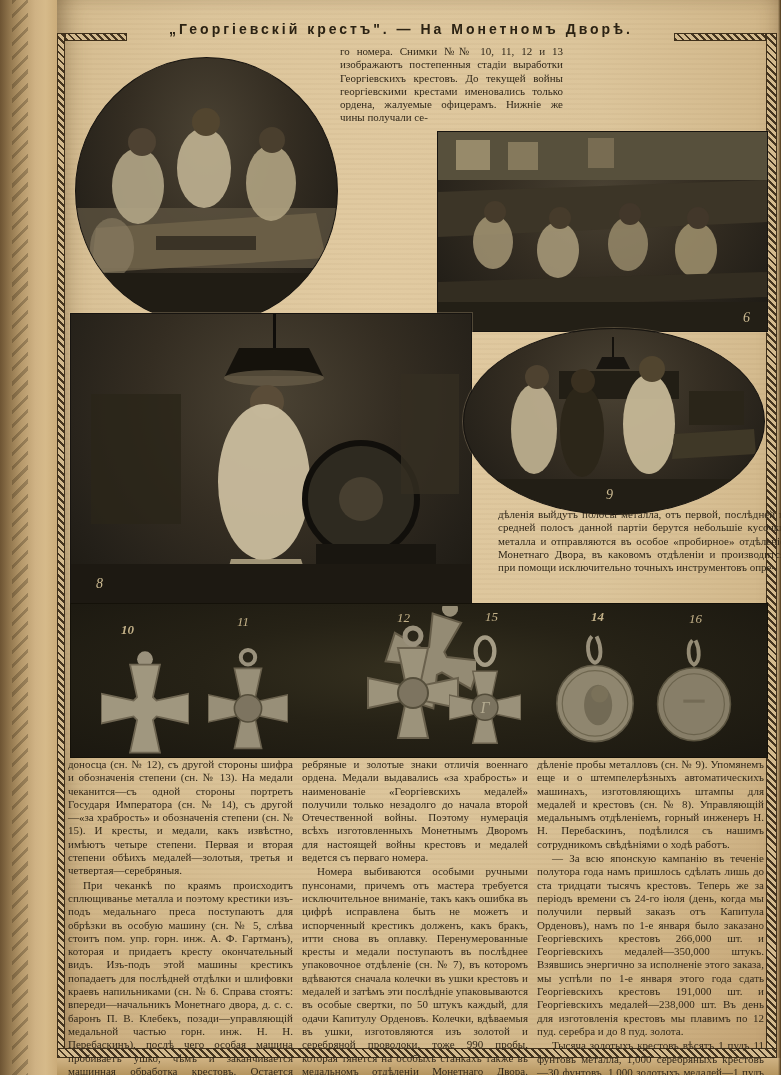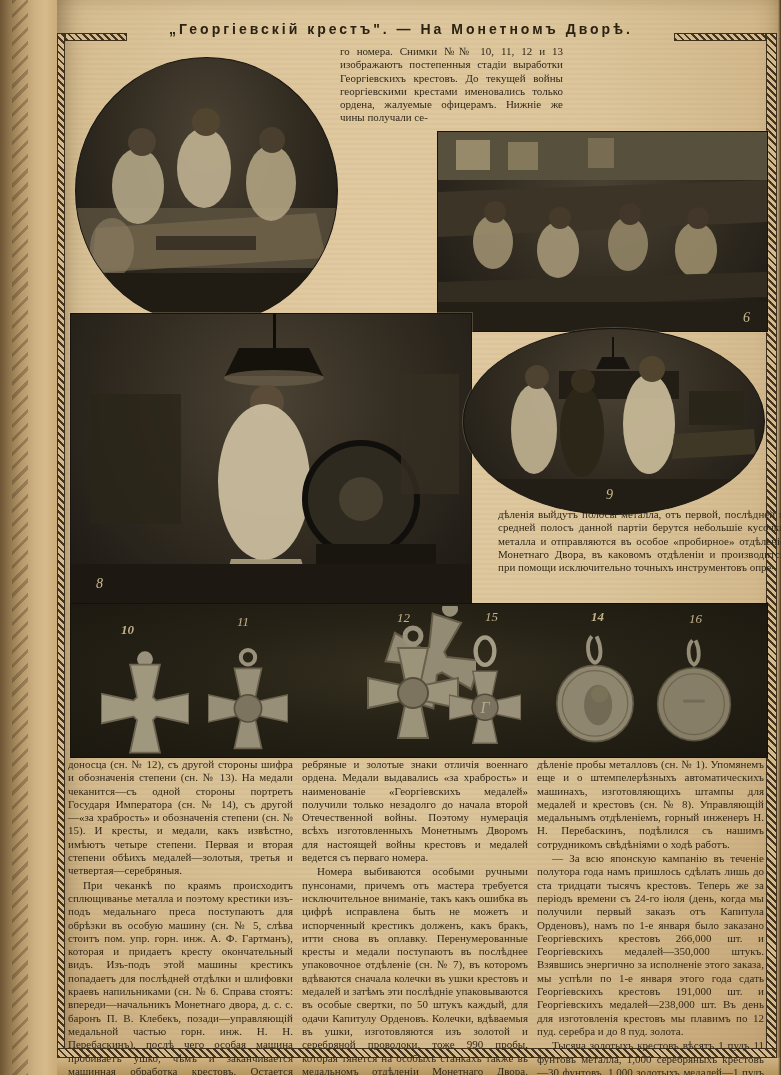--- a/index.html
+++ b/index.html
@@ -253,19 +253,19 @@
     <p class="noindent">доносца (сн. № 12), съ другой стороны шифра и обозначенія степени (сн. № 13). На медали чеканится—съ одной стороны портретъ Государя Императора (сн. № 14), съ другой—«за храбрость» и обозначенія степени (сн. № 15). И кресты, и медали, какъ извѣстно, имѣютъ четыре степени. Первая и вторая степени обѣихъ медалей—золотыя, третья и четвертая—серебряныя.</p>
     <p>При чеканкѣ по краямъ происходитъ сплющиванье металла и поэтому крестики изъ-подъ медальнаго преса поступаютъ для обрѣзки въ особую машину (сн. № 5, слѣва стоитъ пом. упр. горн. инж. А. Ф. Гартманъ), которая и придаетъ кресту окончательный видъ. Изъ-подъ этой машины крестикъ попадаетъ для послѣдней отдѣлки и шлифовки краевъ напильниками (сн. № 6. Справа стоятъ: впереди—начальникъ Монетнаго двора, д. с. с. баронъ П. В. Клебекъ, позади—управляющій медальной частью горн. инж. Н. Н. Перебаскинъ), послѣ чего особая машина пробиваетъ ушко, чѣмъ и заканчивается машинная обработка крестовъ. Остается произвести на каждомъ крестѣ и медали набивку порядкова-</p>
   </div>
 
   <div class="col" style="left:302px; top:758px; width:226px;">
     <p class="noindent">ребряные и золотые знаки отличія военнаго ордена. Медали выдавались «за храбрость» и наименованіе «Георгіевскихъ медалей» получили только незадолго до начала второй Отечественной войны. Поэтому нумерація всѣхъ изготовленныхъ Монетнымъ Дворомъ для настоящей войны крестовъ и медалей ведется съ перваго номера.</p>
     <p>Номера выбиваются особыми ручными пунсонами, причемъ отъ мастера требуется исключительное вниманіе, такъ какъ ошибка въ цифрѣ исправлена быть не можетъ и испорченный крестикъ долженъ, какъ бракъ, итти снова въ оплавку. Перенумерованные кресты и медали поступаютъ въ послѣднее упаковочное отдѣленіе (сн. № 7), въ которомъ вдѣваются сначала колечки въ ушки крестовъ и медалей и затѣмъ эти послѣдніе упаковываются въ особые свертки, по 50 штукъ каждый, для одачи Капитулу Орденовъ. Колечки, вдѣваемыя въ ушки, изготовляются изъ золотой и серебряной проволоки, тоже 990 пробы, которая тянется на особыхъ станкахъ также въ медальномъ отдѣленіи Монетнаго Двора. Необходимо упомянуть также о побочной ра-</p>
   </div>
 
   <div class="col" style="left:537px; top:758px; width:227px;">
-    <p class="noindent">дѣленіе пробы металловъ (сн. № 1). Упомянемъ еще и о штемпелерѣзныхъ автоматическихъ машинахъ, изготовляющихъ штампы для медалей и крестовъ (сн. № 8). Управляющій медальнымъ отдѣленіемъ, горный инженеръ Н. Н. Перебаскинъ, подѣлился съ нашимъ сотрудникомъ свѣдѣніями о ходѣ работъ.</p>
+    <p class="noindent">дѣленіе пробы металловъ (сн. № 9). Упомянемъ еще и о штемпелерѣзныхъ автоматическихъ машинахъ, изготовляющихъ штампы для медалей и крестовъ (сн. № 8). Управляющій медальнымъ отдѣленіемъ, горный инженеръ Н. Н. Перебаскинъ, подѣлился съ нашимъ сотрудникомъ свѣдѣніями о ходѣ работъ.</p>
     <p>— За всю японскую кампанію въ теченіе полутора года намъ пришлось сдѣлать лишь до ста тридцати тысячъ крестовъ. Теперь же за періодъ времени съ 24-го іюля (день, когда мы получили первый заказъ отъ Капитула Орденовъ), намъ по 1-е января было заказано Георгіевскихъ крестовъ 266,000 шт. и Георгіевскихъ медалей—350,000 штукъ. Взявшись энергично за исполненіе этого заказа, мы успѣли по 1-е января этого года сдать Георгіевскихъ крестовъ 191,000 шт. и Георгіевскихъ медалей—238,000 шт. Въ день для изготовленія крестовъ мы плавимъ по 12 пуд. серебра и до 8 пуд. золота.</p>
     <p>Тысяча золотыхъ крестовъ вѣсятъ 1 пудъ 11 фунтовъ металла, 1,000 серебряныхъ крестовъ—30 фунтовъ, 1,000 золотыхъ медалей—1 пудъ 22 фунта, серебряныхъ—одинъ пудъ.</p>
   </div>
 
   <div class="page-right-edge"></div>
 </div>
 
 </body></html>

